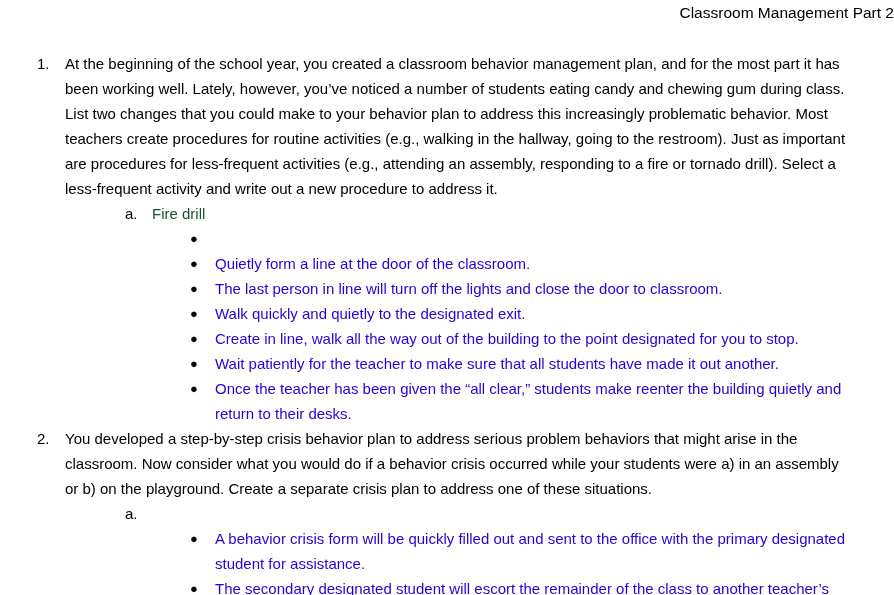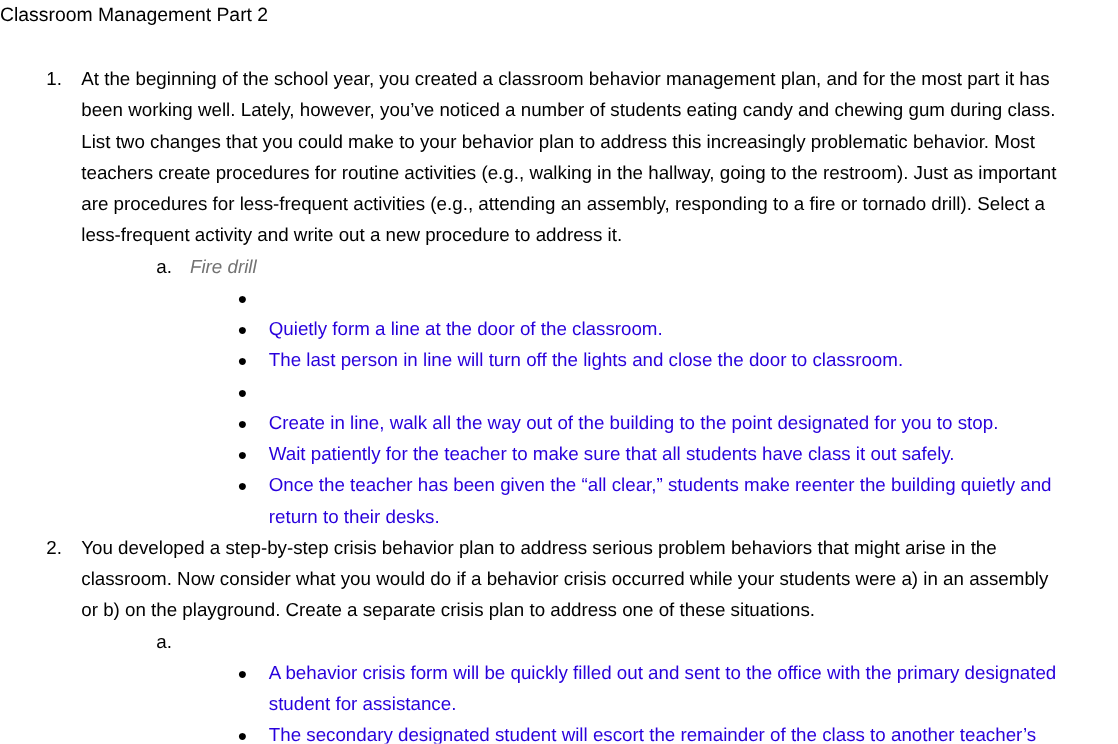--- a/index.html
+++ b/index.html
@@ -14,21 +14,21 @@
     background: #ffffff;
     overflow: hidden;
     font-family: "Liberation Sans", sans-serif;
     font-size: 15px;
     line-height: 25px;
     color: #000000;
   }
   .doc-title {
     margin: 0;
     padding-top: 3px;
-    text-align: left;
+    text-align: right;
     font-size: 15.5px;
     font-weight: normal;
     line-height: 20px;
     color: #000000;
   }
   .content {
     margin-top: 28px;
   }
   .row {
     display: flex;
@@ -44,22 +44,21 @@
     width: 790px;
     color: #000000;
   }
   
   .sub-letter {
     flex: 0 0 27px;
     margin-left: 125px;
     color: #000000;
   }
   .sub-label {
-    color: #737373;
-    font-style: italic;
+    color: #14532d;
   }
   
   .bullet-marker {
     flex: 0 0 25px;
     margin-left: 190px;
     color: #000000;
     font-size: 13px;
   }
   .bullet-text {
     width: 640px;
@@ -91,28 +90,29 @@
     <div class="row">
       <span class="bullet-marker">●</span>
       <span class="bullet-text">Quietly form a line at the door of the classroom.</span>
     </div>
     <div class="row">
       <span class="bullet-marker">●</span>
       <span class="bullet-text">The last person in line will turn off the lights and close the door to classroom.</span>
     </div>
     <div class="row">
       <span class="bullet-marker">●</span>
+      <span class="bullet-text">Walk quickly and quietly to the designated exit.</span>
     </div>
     <div class="row">
       <span class="bullet-marker">●</span>
       <span class="bullet-text">Create in line, walk all the way out of the building to the point designated for you to stop.</span>
     </div>
     <div class="row">
       <span class="bullet-marker">●</span>
-      <span class="bullet-text">Wait patiently for the teacher to make sure that all students have class it out safely.</span>
+      <span class="bullet-text">Wait patiently for the teacher to make sure that all students have made it out another.</span>
     </div>
     <div class="row">
       <span class="bullet-marker">●</span>
       <span class="bullet-text">Once the teacher has been given the “all clear,” students make reenter the building quietly and return to their desks.</span>
     </div>
 
     <div class="row">
       <span class="item-num">2.</span>
       <p class="item-text" style="margin:0">You developed a step-by-step crisis behavior plan to address serious problem behaviors that might arise in the classroom. Now consider what you would do if a behavior crisis occurred while your students were a) in an assembly or b) on the playground. Create a separate crisis plan to address one of these situations.</p>
     </div>

